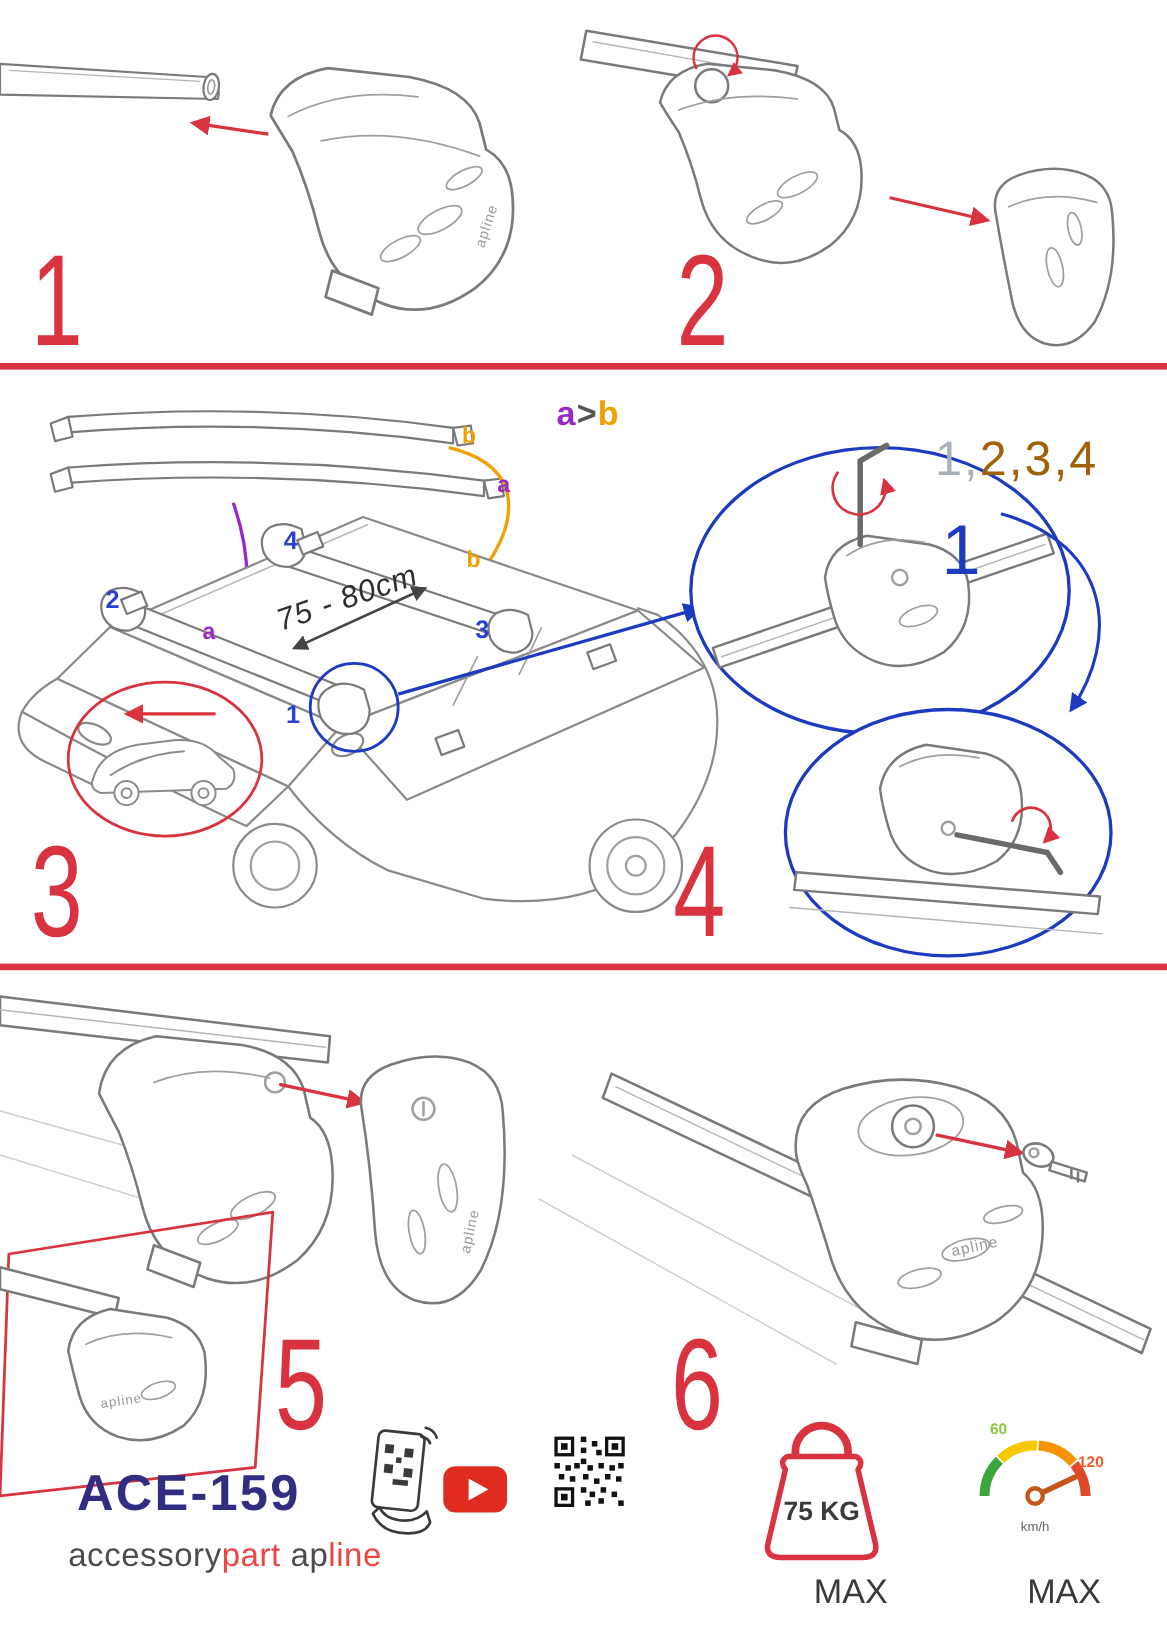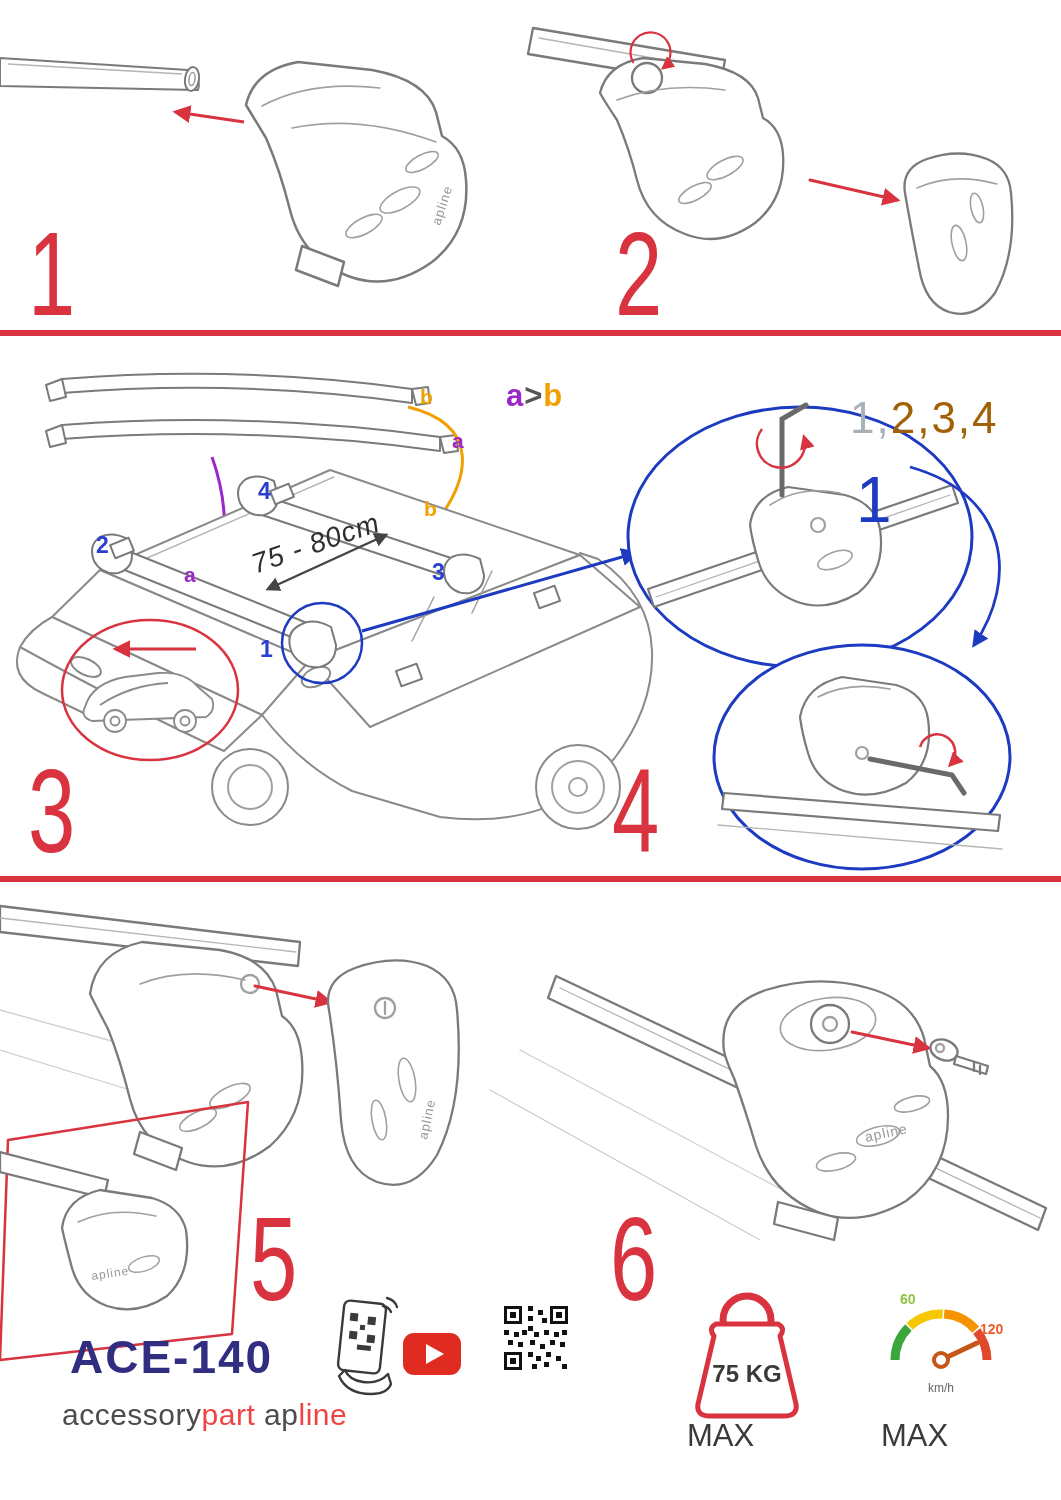--- a/index.html
+++ b/index.html
@@ -19,21 +19,21 @@
   .order-lbl .gt{color:#555;}
   .seq-lbl{font-size:44px;font-weight:500;letter-spacing:2px;}
   .seq-gray{color:#a9b0b8;}
   .seq-blue{color:#a16207;}
   .callout-1{font-size:64px;font-weight:500;color:#1d3bc0;}
   .distance{font-size:28px;font-style:italic;font-weight:500;color:#2e2e2e;
             transform:rotate(-19deg);transform-origin:left top;letter-spacing:1px;}
   .model{position:absolute;font-size:46px;font-weight:600;letter-spacing:2px;color:#312d80;}
   .brand{position:absolute;font-size:30px;font-weight:500;letter-spacing:.5px;color:#4c4c4c;}
   .brand .red{color:#ef4444;text-align:center;}
-  .max-label{position:absolute;width:120px;text-align:left;font-size:31px;font-weight:500;color:#3a3a3a;}
+  .max-label{position:absolute;width:120px;text-align:right;font-size:31px;font-weight:500;color:#3a3a3a;margin-top:11px;}
 </style>
 </head>
 <body>
 
 <div class="page">
 
   <svg width="0" height="0" style="position:absolute">
     <defs>
       <marker id="mRed" viewBox="0 0 10 10" refX="8" refY="5" markerWidth="6" markerHeight="6" orient="auto-start-reverse">
         <path d="M0,0 L10,5 L0,10 Z" fill="#d8333f"></path>
@@ -192,21 +192,21 @@
         <path d="M818,352 Q848,336 890,344" fill="none" stroke="#a0a0a0" stroke-width="1.6"></path>
         <circle cx="862" cy="408" r="6" fill="none" stroke="#a0a0a0"></circle>
       </g>
       <path d="M870,414 L952,430 L964,448" stroke="#6a6a6a" stroke-width="5" fill="none" stroke-linecap="round"></path>
       <path d="M920,402 A18,18 0 1 1 950,420" stroke="#d8333f" stroke-width="2.5" fill="none" marker-end="url(#mRed)"></path>
     </g>
   </svg>
 
   <div class="lbl pos-letter orange" style="left:420px;top:386px">b</div>
   <div class="lbl pos-letter purple" style="left:452px;top:430px">a</div>
-  <div class="lbl order-lbl" style="left:506px;top:380px"><span class="purple">a</span><span class="gt">&gt;</span><span class="orange">b</span></div>
+  <div class="lbl order-lbl" style="left:506px;top:360px"><span class="purple">a</span><span class="gt">&gt;</span><span class="orange">b</span></div>
   <div class="lbl seq-lbl" style="left:850px;top:396px"><span class="seq-gray">1,</span><span class="seq-blue">2,3,4</span></div>
   <div class="lbl callout-1" style="left:856px;top:468px">1</div>
   <div class="lbl pos-num" style="left:96px;top:534px">2</div>
   <div class="lbl pos-num" style="left:258px;top:480px">4</div>
   <div class="lbl pos-letter purple" style="left:184px;top:564px">a</div>
   <div class="lbl pos-letter orange" style="left:424px;top:498px">b</div>
   <div class="lbl pos-num" style="left:432px;top:561px">3</div>
   <div class="lbl pos-num" style="left:260px;top:638px">1</div>
   <div class="lbl distance" style="left:248px;top:552px">75 - 80cm</div>
 
@@ -270,21 +270,21 @@
         <circle cx="10" cy="10" r="4" fill="none" stroke="#a0a0a0"></circle>
         <path d="M26,18 L58,28 L56,36 L24,26 Z"></path>
         <path d="M50,28 L50,36 M44,25 L44,33" fill="none" stroke="#7a7a7a"></path>
       </g>
     </g>
   </svg>
 
   <div class="step-num" style="left:250px;top:1200px">5</div>
   <div class="step-num" style="left:610px;top:1200px">6</div>
 
-  <div class="model" style="left:70px;top:1330px">ACE-140</div>
+  <div class="model" style="left:70px;top:1330px">ACE-159</div>
   <div class="brand" style="left:62px;top:1398px"><span>accessory</span><span class="red">part</span><span>&nbsp;</span><span>ap</span><span class="red">line</span></div>
 
   <svg class="illus" style="left:325px;top:1292px" width="78" height="108" viewBox="0 0 78 108">
     <g stroke="#3a3a3a" stroke-width="2.4" fill="#fff" stroke-linejoin="round" stroke-linecap="round">
       <rect x="16" y="10" width="42" height="70" rx="6" transform="rotate(6 37 45)"></rect>
       <g fill="#3a3a3a" stroke="none" transform="rotate(6 37 45)">
         <rect x="23" y="22" width="8" height="8"></rect>
           <rect x="41" y="24" width="8" height="8"></rect>
         <rect x="24" y="40" width="8" height="8"></rect>
           <rect x="42" y="42" width="8" height="8"></rect>

